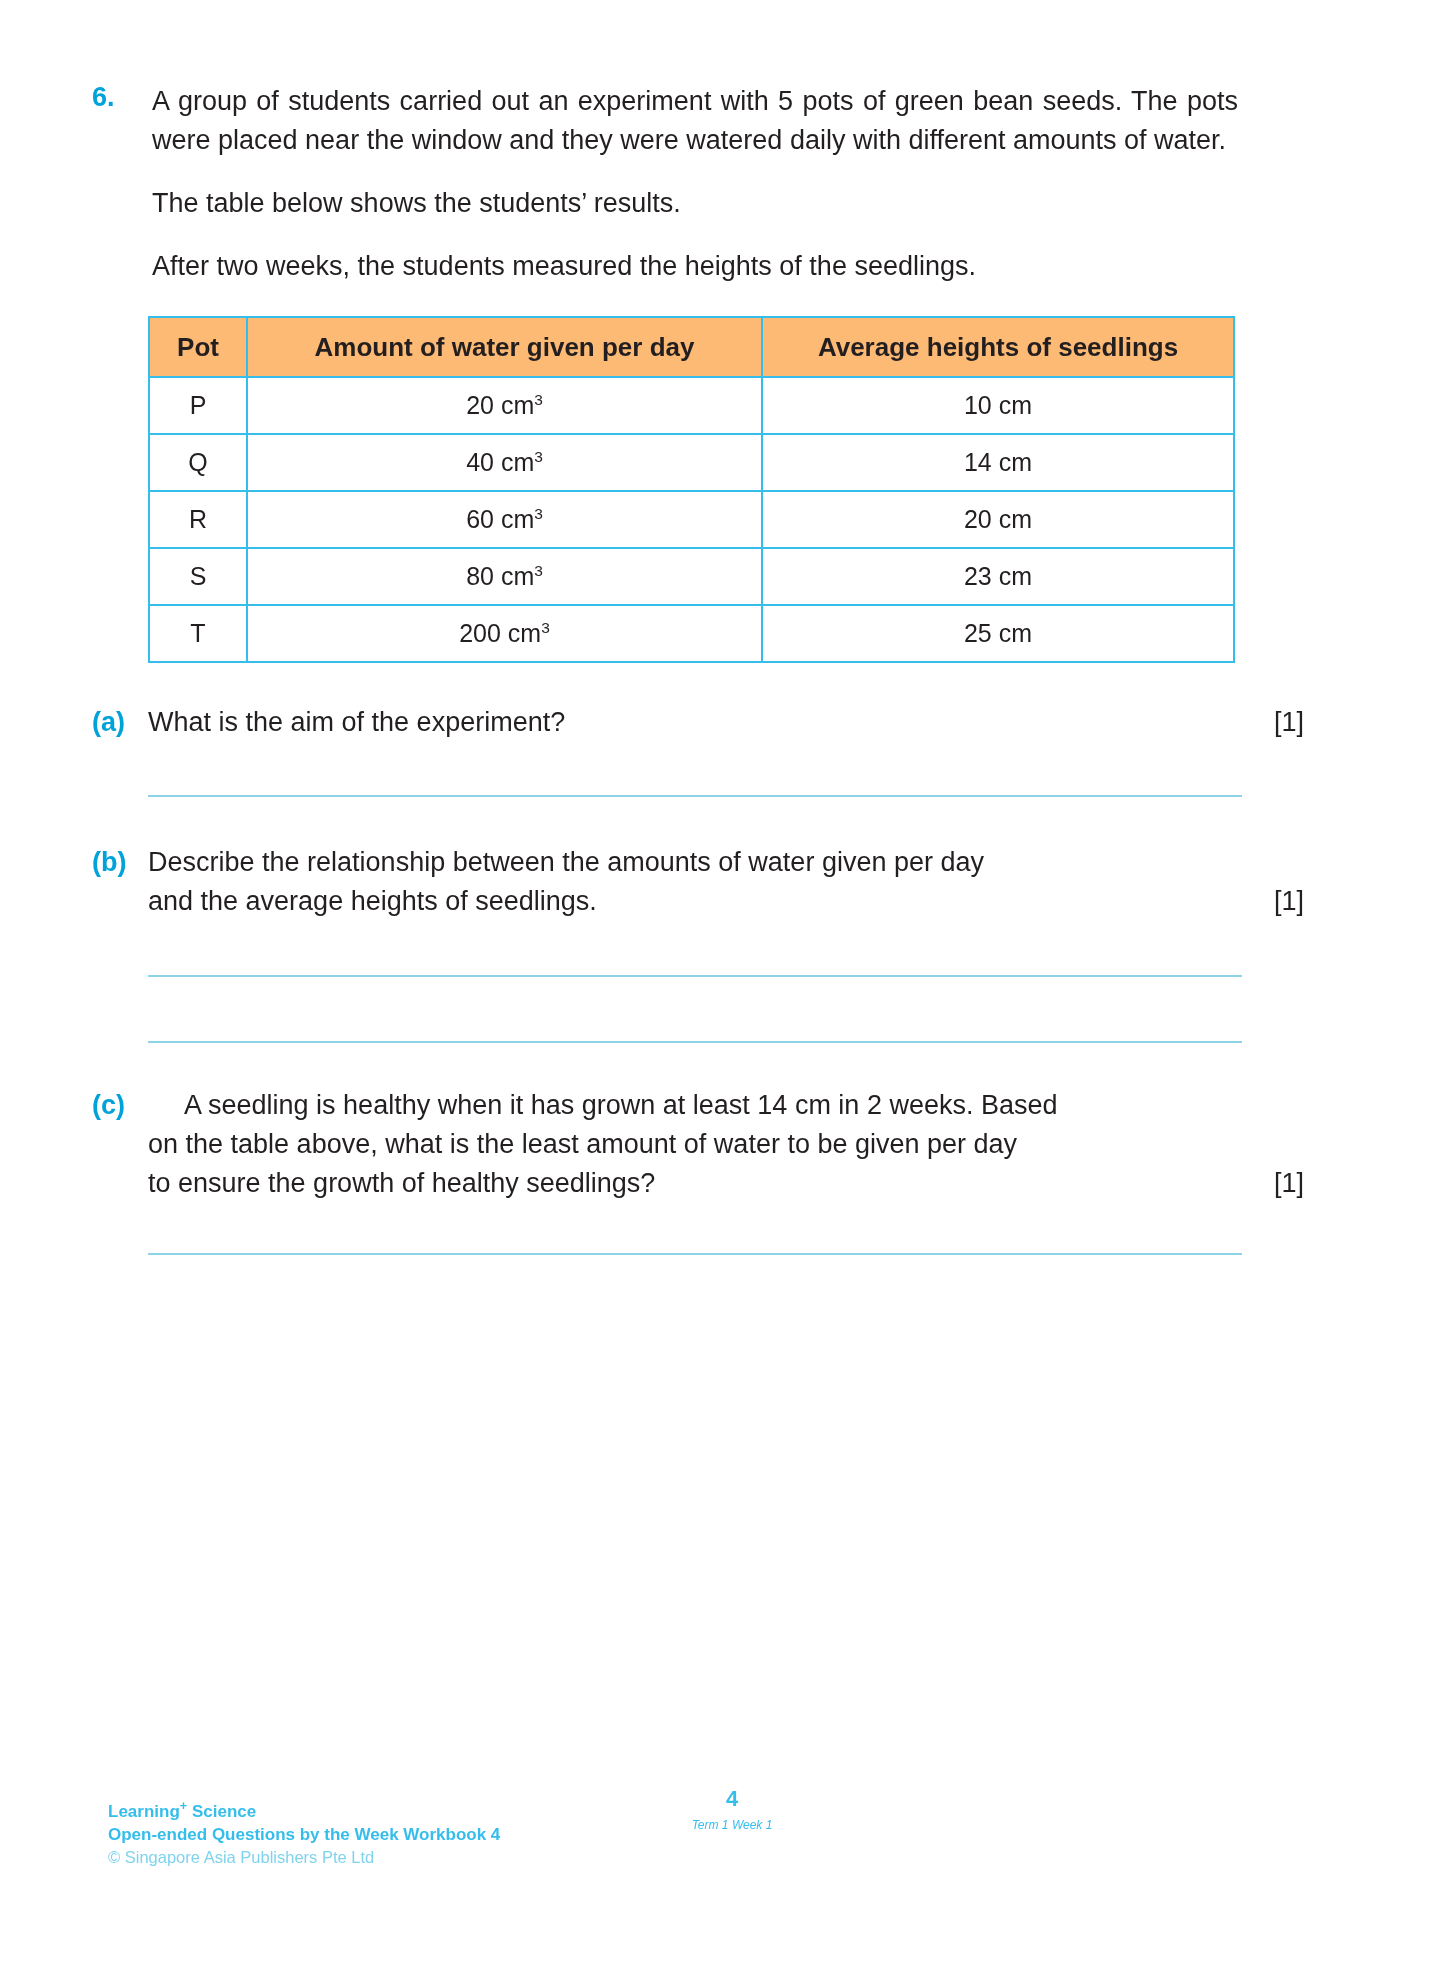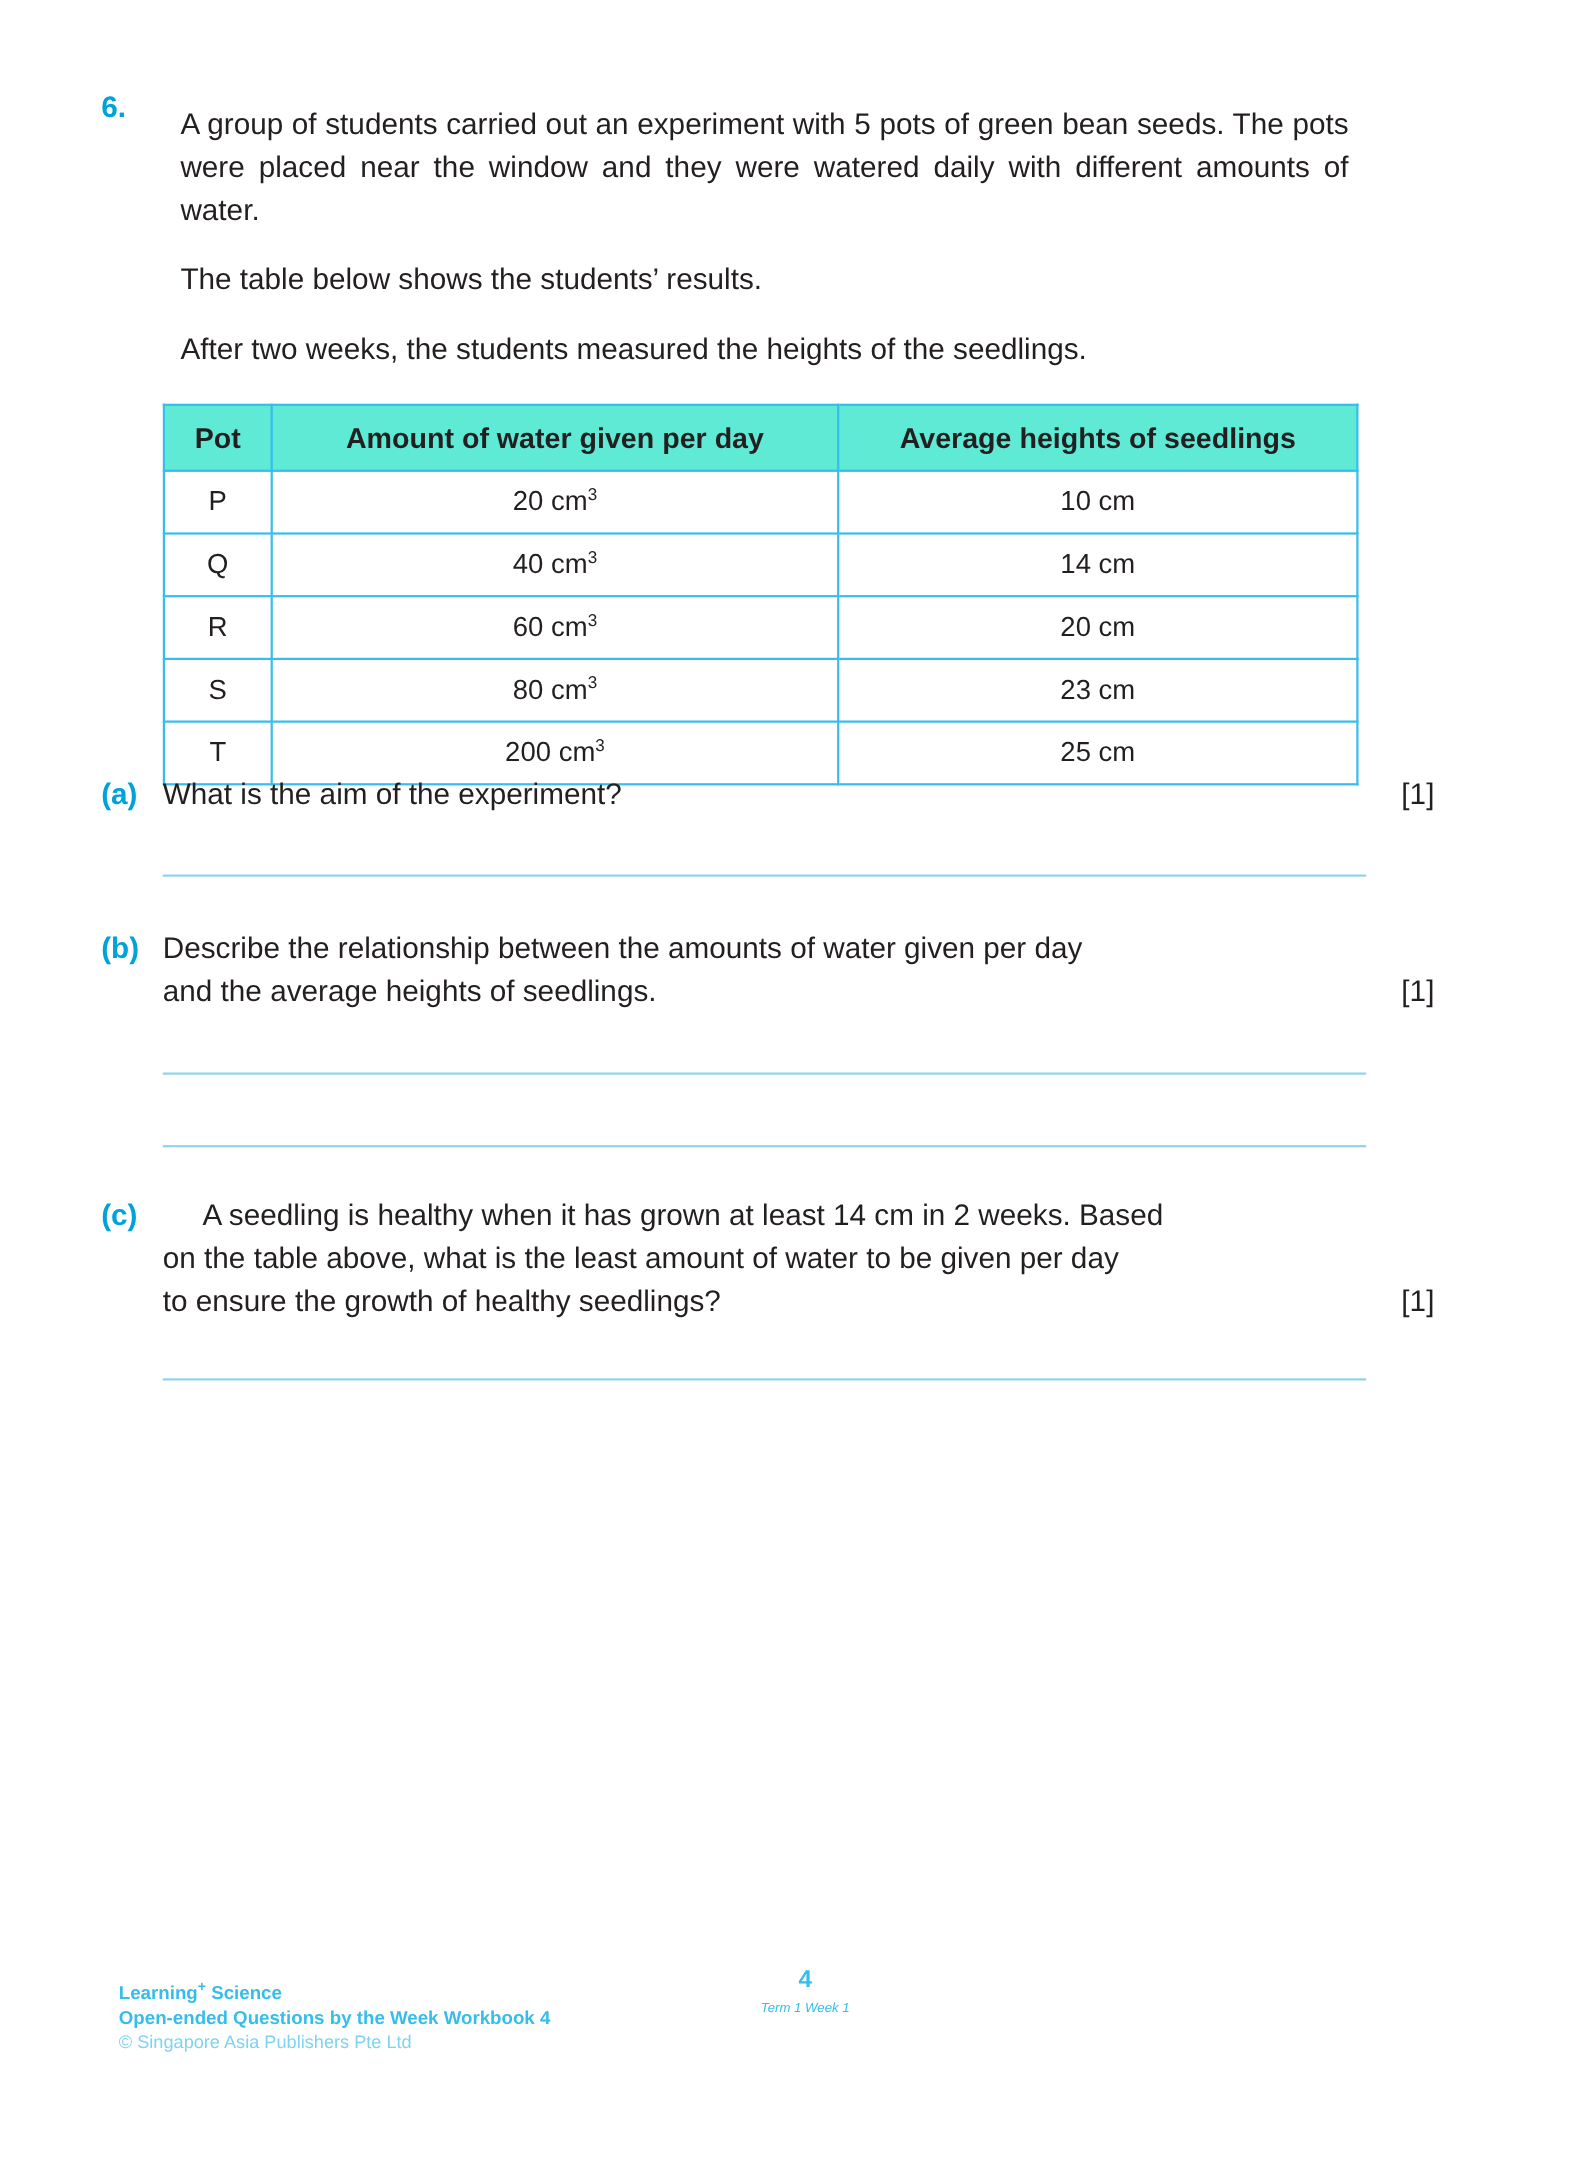--- a/index.html
+++ b/index.html
@@ -46,21 +46,21 @@
   }
 
   .q-body {
     flex: 1 1 auto;
     font-size: 27px;
     line-height: 39px;
     color: #231f20;
   }
 
   .q-para {
-    margin: 16px;
+    margin: 4px;
   }
 
   .q-para.spaced {
     margin-top: 24px;
   }
 
   
   .results-table-wrap {
     margin-top: 30px;
     margin-left: 0px;
@@ -78,21 +78,21 @@
     border: 2px solid #35bdeb;
     font-size: 25px;
     color: #231f20;
     text-align: center;
     padding: 0;
     height: 55px;
     vertical-align: middle;
   }
 
   table.results th {
-    background: #5eead4;
+    background: #fdba74;
     font-weight: bold;
     font-size: 26px;
     height: 58px;
   }
 
   col.c-pot { width: 98px; }
   col.c-water { width: 515px; }
   col.c-height { width: 472px; }
 
   sup.cube {

